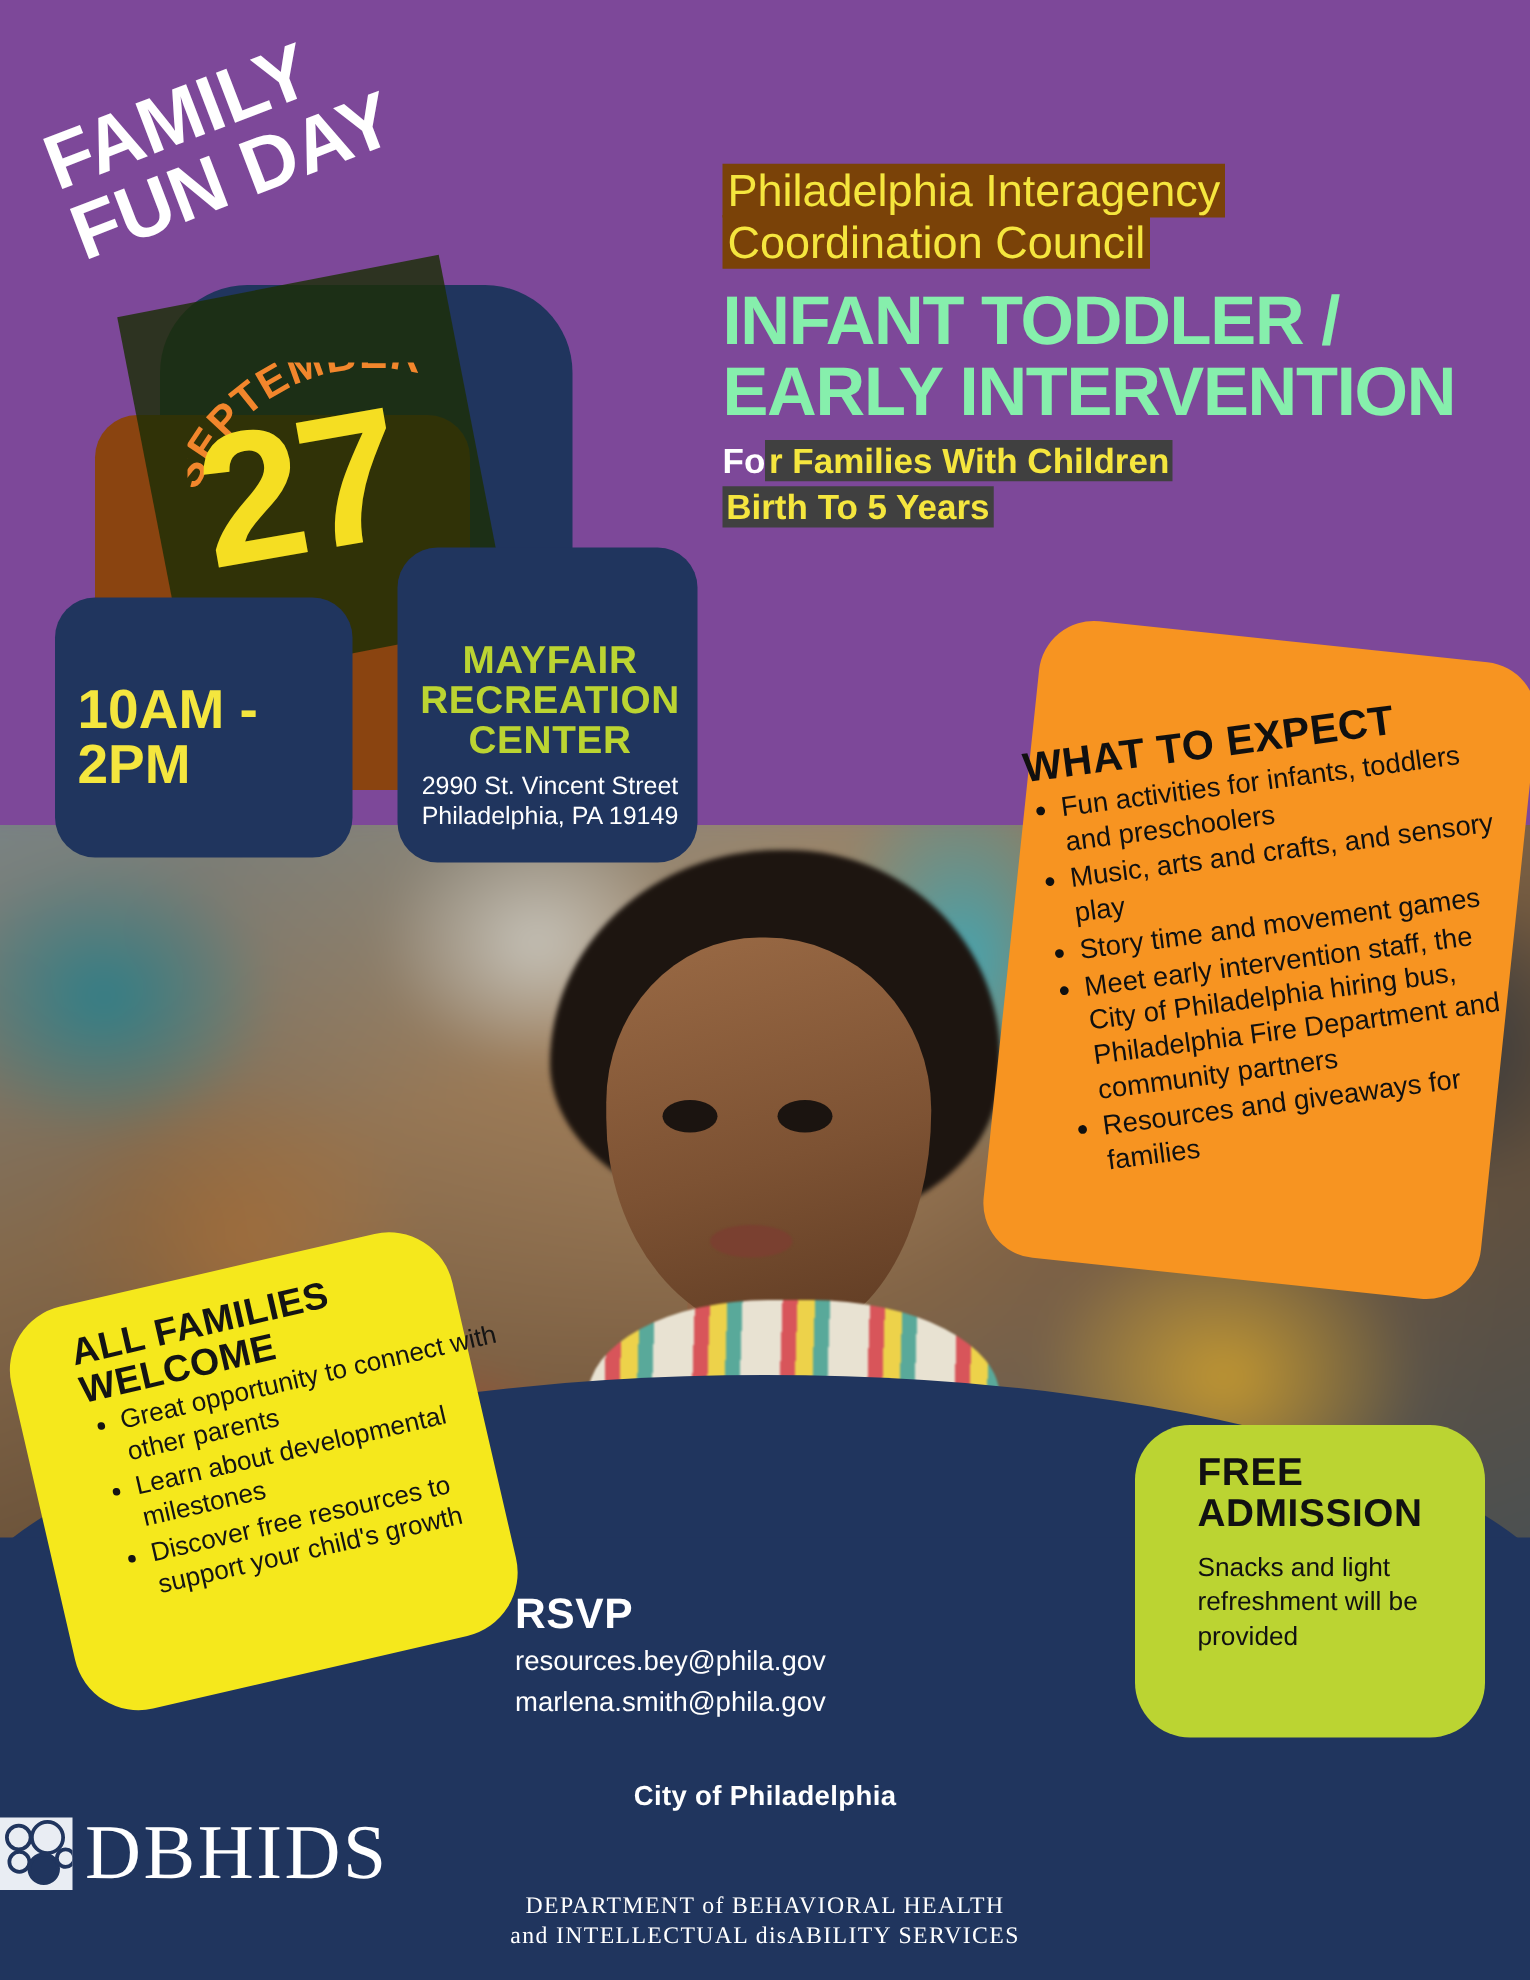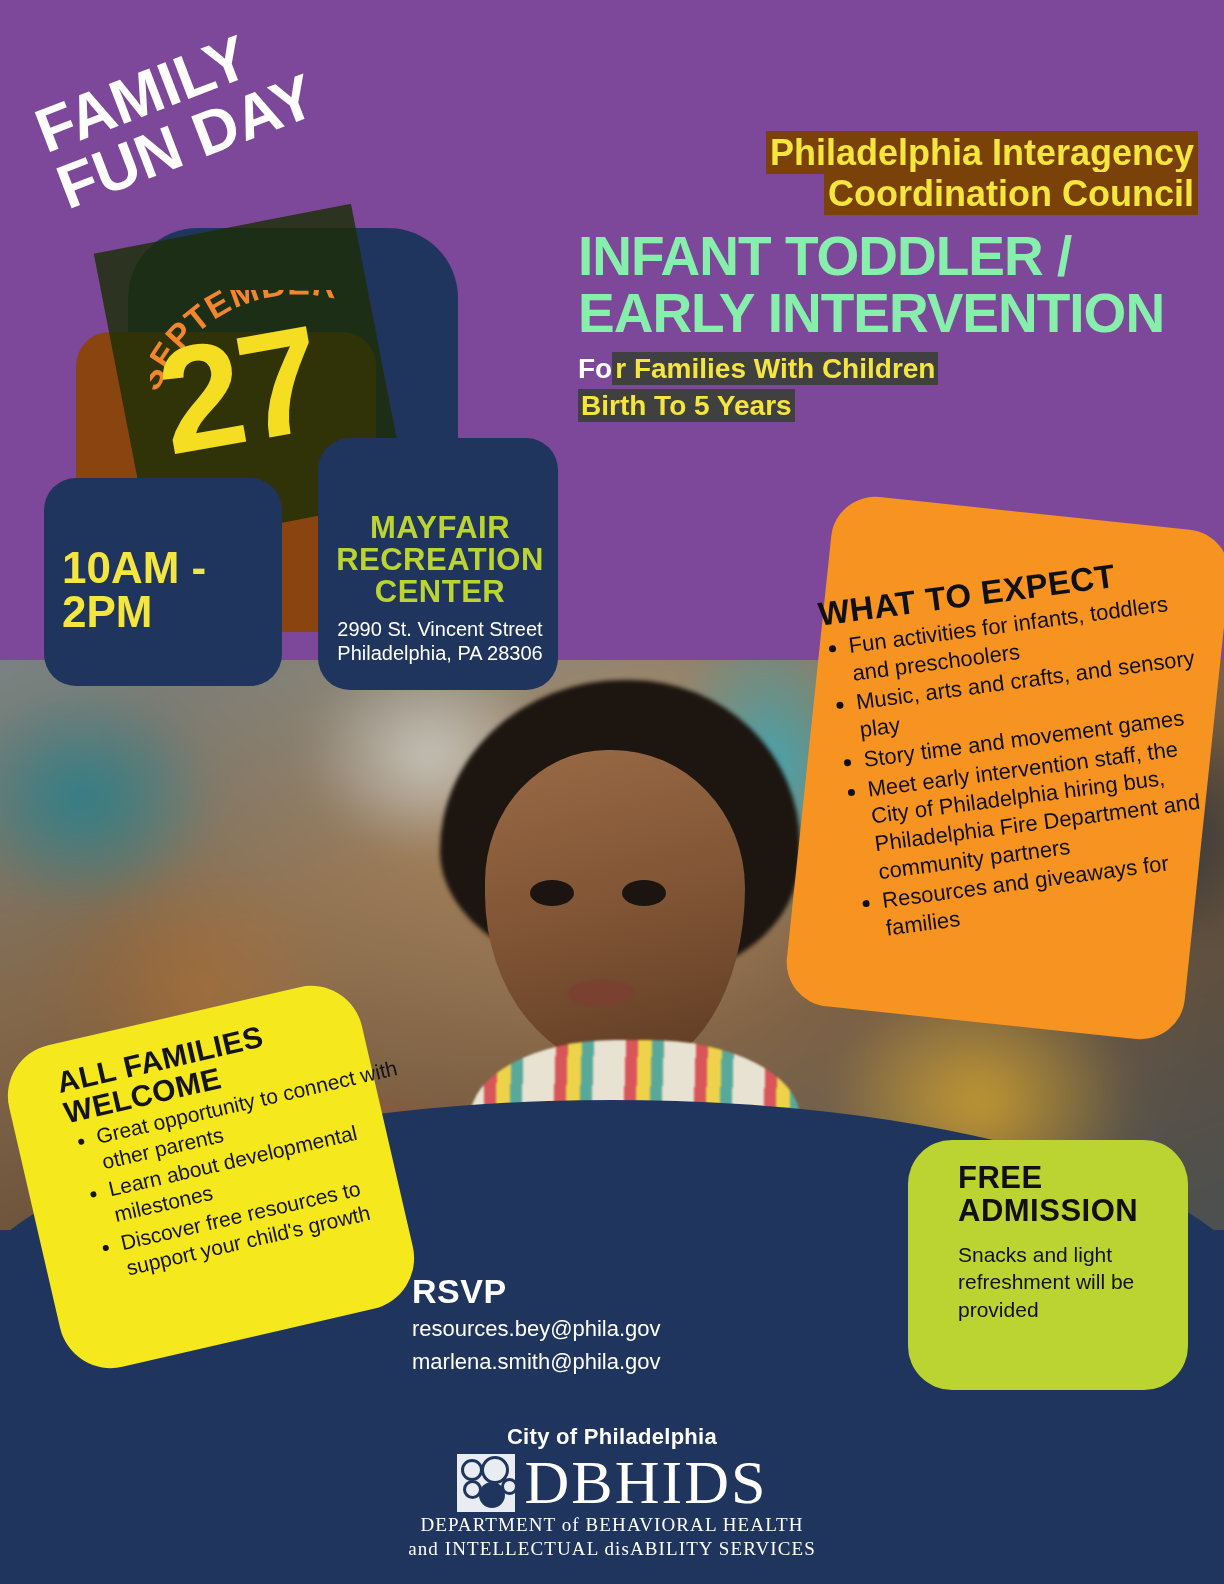--- a/index.html
+++ b/index.html
@@ -228,24 +228,23 @@
   }
 
   
   .hdr {
     position: absolute;
     left: 578px; top: 132px;
     width: 620px;
   }
   .hdr-council {
     font-size: 36px;
-    font-weight: 700;
+    font-weight: 400;
     line-height: 1.14;
     margin: 0;
-    text-align: right;
   }
   .hdr-council span {
     background: #7A4208;
     color: #F5E63E;
     padding: 1px 4px;
     box-decoration-break: clone;
     -webkit-box-decoration-break: clone;
   }
   .hdr-main {
     margin-top: 14px;
@@ -392,21 +391,21 @@
   }
   .logo-city {
     font-size: 22px;
     font-weight: 700;
     letter-spacing: 0.3px;
   }
   .logo-row {
     margin-top: 4px;
     display: flex;
     align-items: center;
-    justify-content: center;
+    justify-content: flex-start;
     gap: 10px;
   }
   .logo-mark {
     width: 58px; height: 58px;
     background: #e9edf3;
     position: relative;
     overflow: hidden;
     flex: 0 0 auto;
   }
   .logo-mark i {
@@ -475,21 +474,21 @@
   <div class="time-text">10AM - 2PM</div>
 
   <div class="venue">
     <div class="venue-name">
       <div>MAYFAIR</div>
       <div>RECREATION</div>
       <div>CENTER</div>
     </div>
     <div class="venue-addr">
       <div>2990 St. Vincent Street</div>
-      <div>Philadelphia, PA 28306</div>
+      <div>Philadelphia, PA 19149</div>
     </div>
   </div>
 
   <div class="hdr">
     <div class="hdr-council">
       <div><span>Philadelphia Interagency</span></div>
       <div><span>Coordination Council</span></div>
     </div>
     <div class="hdr-main">
       <div>INFANT TODDLER /</div>

